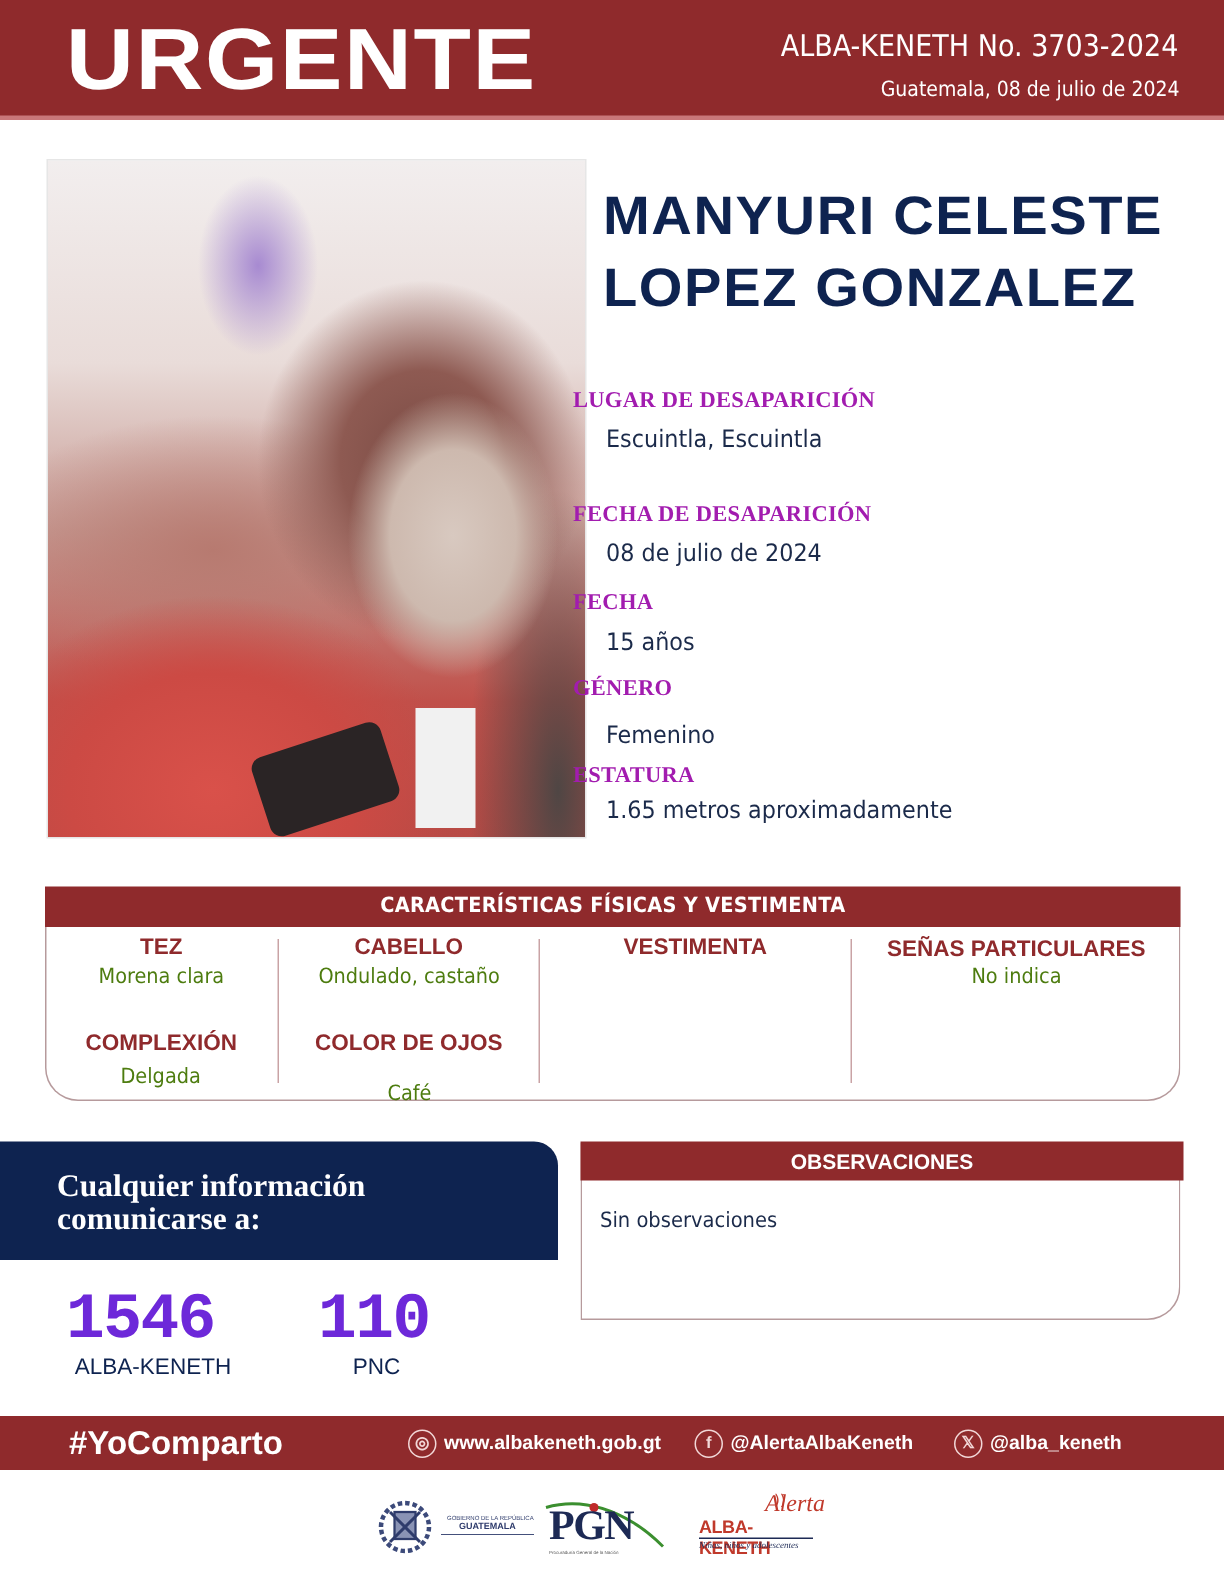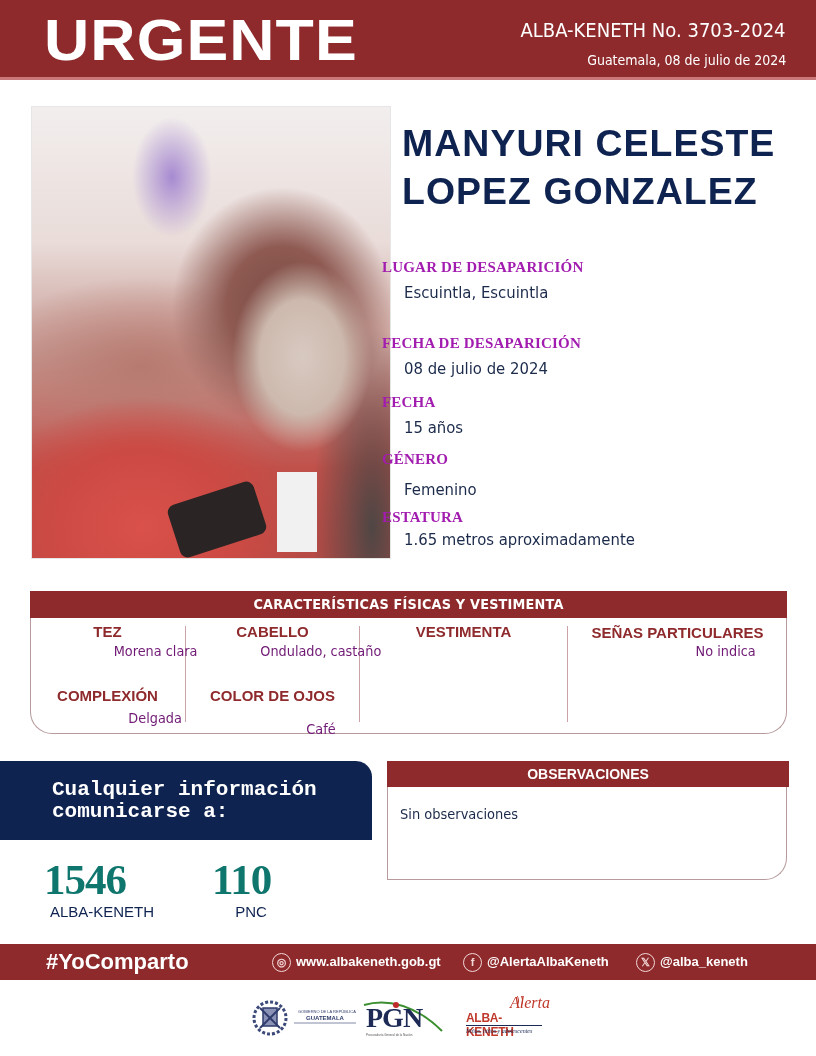--- a/index.html
+++ b/index.html
@@ -31,27 +31,27 @@
   
   .field-label { position: absolute; left: 382px; font-family: Liberation Serif, serif; font-weight: 900; font-size: 15px; color: #a21caf; letter-spacing: 0.2px; }
   .field-value { position: absolute; left: 404px; font-family: "DejaVu Sans", sans-serif; font-size: 16px; color: #1b2a4a; transform: scaleX(0.93); transform-origin: left center; white-space: nowrap; }
 
   
   .char-box { position: absolute; left: 30px; top: 591px; width: 757px; height: 143px; border: 1px solid #b69a9c; border-top: none; border-radius: 0 0 22px 22px; }
   .char-header { position: absolute; left: 30px; top: 591px; width: 757px; height: 27px; background: #8f2a2c; color: #ffffff; text-align: center; font-family: "DejaVu Sans", sans-serif; font-weight: bold; font-size: 14px; line-height: 27px; letter-spacing: 0.2px; }
   .char-header span { display: inline-block; transform: scaleX(0.92); }
   .col-divider { position: absolute; top: 626px; width: 1px; height: 96px; background: #c9a3a5; }
   .c-label { position: absolute; text-align: center; font-family: "Liberation Sans", sans-serif; font-weight: 900; font-size: 15px; color: #8f2a2c; white-space: nowrap; }
-  .c-value { position: absolute; text-align: center; font-family: "DejaVu Sans", sans-serif; font-size: 14px; color: #701a75; line-height: 22px; margin-left: 48px; }
+  .c-value { position: absolute; text-align: center; font-family: "DejaVu Sans", sans-serif; font-size: 14px; color: #4d7c0f; line-height: 22px; }
   .c-value span { display: inline-block; transform: scaleX(0.92); }
 
   
   .contact-box { position: absolute; left: 0; top: 761px; width: 372px; height: 79px; background: #0e2350; border-radius: 0 16px 0 0; }
-  .contact-text { position: absolute; left: 38px; top: 779px; font-family: Liberation Mono, monospace; font-weight: bold; font-size: 21px; line-height: 22px; color: #ffffff; margin-left: 14px; }
-  .phone-num { position: absolute; font-family: Liberation Serif, serif; font-weight: 900; font-size: 43px; color: #0f766e; letter-spacing: -1px; line-height: 44px; }
+  .contact-text { position: absolute; left: 38px; top: 779px; font-family: Liberation Serif, serif; font-weight: bold; font-size: 21px; line-height: 22px; color: #ffffff; }
+  .phone-num { position: absolute; font-family: Liberation Mono, monospace; font-weight: 900; font-size: 43px; color: #6d28d9; letter-spacing: -1px; line-height: 44px; }
   .phone-label { position: absolute; font-family: "Liberation Sans", sans-serif; font-size: 15px; color: #0e2350; text-align: center; }
 
   
   .obs-box { position: absolute; left: 387px; top: 762px; width: 400px; height: 118px; border: 1px solid #b69a9c; border-top: none; border-radius: 0 0 22px 0; }
   .obs-header { position: absolute; left: 387px; top: 761px; width: 402px; height: 26px; background: #8f2a2c; color: #ffffff; text-align: center; font-family: "Liberation Sans", sans-serif; font-weight: 900; font-size: 14px; line-height: 26px; }
   .obs-text { position: absolute; left: 400px; top: 806px; font-family: "DejaVu Sans", sans-serif; font-size: 14px; color: #1b2a4a; transform: scaleX(0.93); transform-origin: left center; }
 
   
   .footer-band { position: absolute; left: 0; top: 944px; width: 816px; height: 36px; background: #8f2a2c; }
   .hashtag { position: absolute; left: 46px; top: 948px; font-family: "Liberation Sans", sans-serif; font-weight: 900; font-size: 22px; color: #ffffff; line-height: 28px; }

